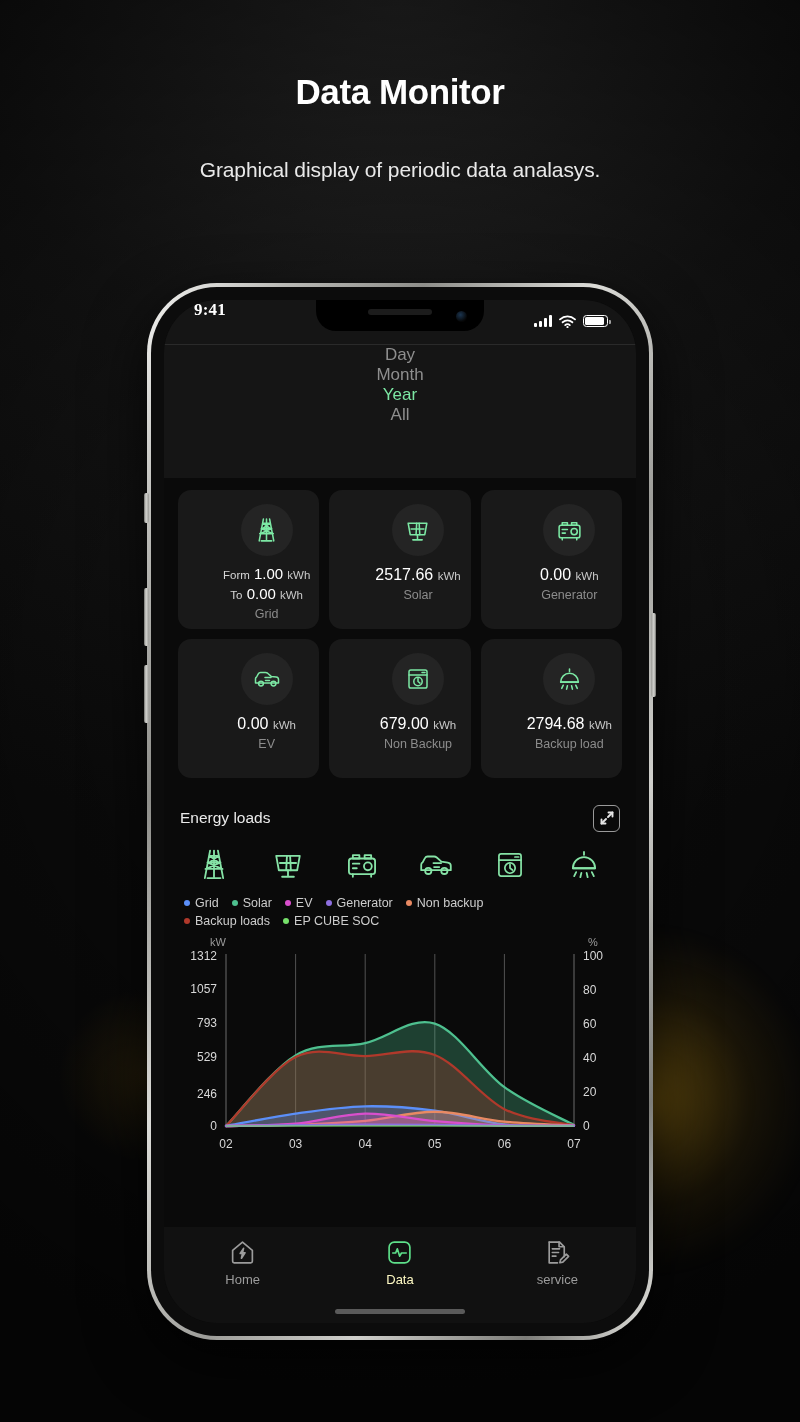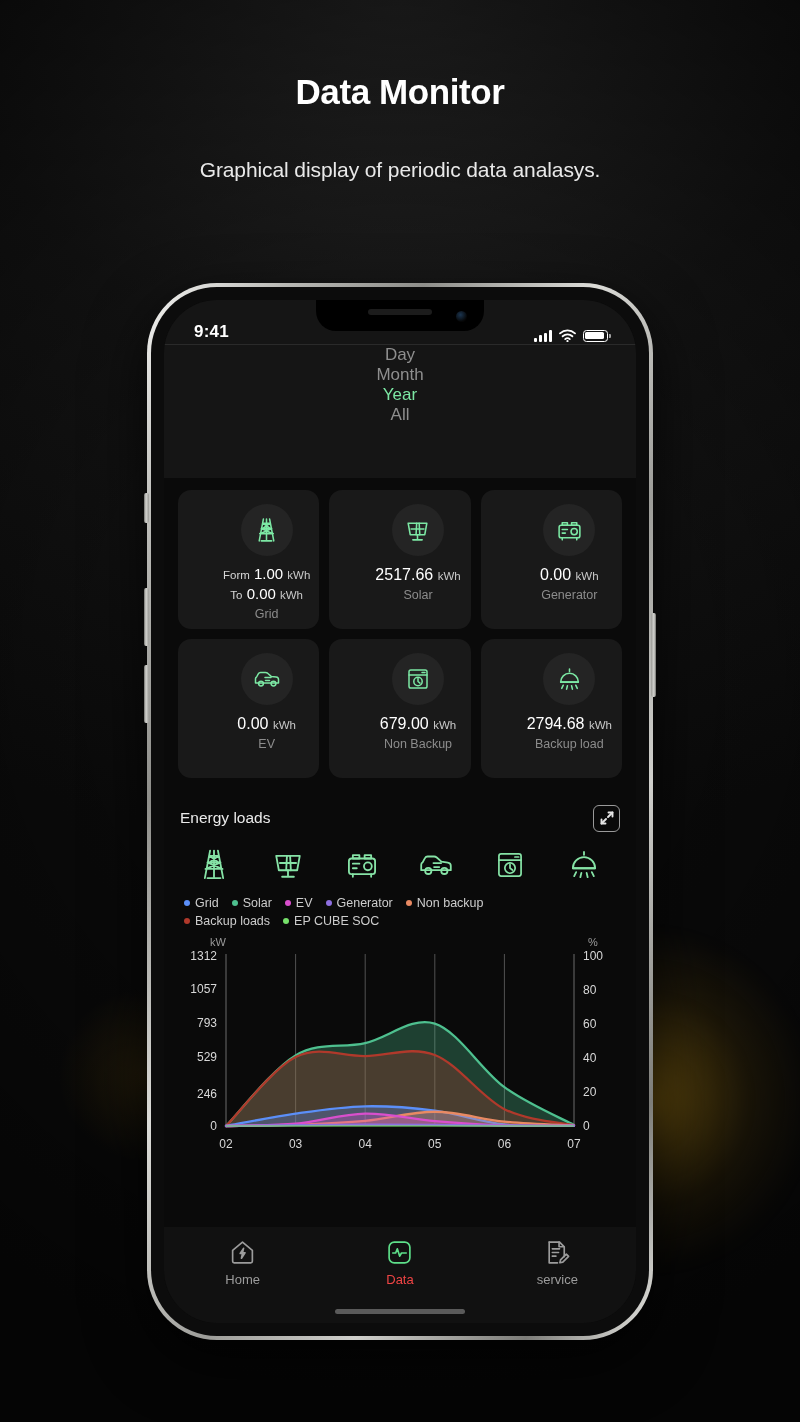--- a/index.html
+++ b/index.html
@@ -44,22 +44,22 @@
 
   .notch{position:absolute;left:50%;transform:translateX(-50%);top:0;width:168px;height:31px;
      background:#000;border-radius:0 0 20px 20px;z-index:20;}
   .speaker{position:absolute;left:50%;transform:translateX(-50%);top:9px;width:64px;height:6px;
      border-radius:3px;background:#1c1c1c;}
   .cam{position:absolute;right:17px;top:11px;width:11px;height:11px;border-radius:50%;
      background:radial-gradient(circle at 40% 35%,#1b3550,#050505 70%);}
 
   
   .topbar{height:178px;background:#151515;position:relative;}
-  .statusbar{height:44px;display:flex;align-items:flex-end;justify-content:space-between;
-     padding:0 28px 2px 30px;}
+  .statusbar{height:44px;display:flex;justify-content:space-between;
+     padding:0 28px 2px 30px;font-family:Liberation Serif, serif;}
   .sb-time{font-size:17px;font-weight:bold;color:#fff;letter-spacing:.2px;}
   .sb-right{display:flex;align-items:center;gap:7px;}
   .bars{display:flex;align-items:flex-end;gap:2px;height:12px;}
   .bars i{width:3px;background:#fff;border-radius:1px;display:block;}
   .bars i:nth-child(1){height:4px;}.bars i:nth-child(2){height:6.5px;}
   .bars i:nth-child(3){height:9px;}.bars i:nth-child(4){height:12px;}
   .batt{width:25px;height:12px;border:1.4px solid #fff;border-radius:3.5px;position:relative;padding:1.4px;}
   .batt::after{content:"";position:absolute;right:-3.6px;top:3.6px;width:2px;height:4px;
      background:rgba(255,255,255,.6);border-radius:0 1px 1px 0;}
   .batt span{display:block;height:100%;width:92%;background:#fff;border-radius:1.6px;}
@@ -109,21 +109,21 @@
   .axunit{font-size:11px;fill:#9a9a9a;}
   .axtick{font-size:12px;fill:#d8d8d8;}
 
   
   .botnav{position:absolute;left:0;right:0;bottom:0;height:96px;background:#111;
      display:flex;align-items:flex-start;padding-top:12px;}
   .nav{flex:1;display:flex;flex-direction:column;align-items:center;gap:6px;cursor:pointer;}
   .nav svg{stroke:#9c9c9c;fill:none;stroke-width:1.6;stroke-linecap:round;stroke-linejoin:round;}
   .nav span{font-size:13px;color:#9c9c9c;}
   .nav.active svg{stroke:#5ee08a;}
-  .nav.active span{color:#ef4444;}
+  .nav.active span{color:#fef9c3;}
   .homebar{position:absolute;left:50%;transform:translateX(-50%);bottom:9px;width:130px;height:5px;
      border-radius:3px;background:#5a5a5a;}
 </style>
 </head>
 <body>
 
 <div class="bg-base"></div>
 <div class="bg-glow-amber"></div>
 <div class="bg-glow-amber2"></div>
 <div class="bg-vig"></div>

